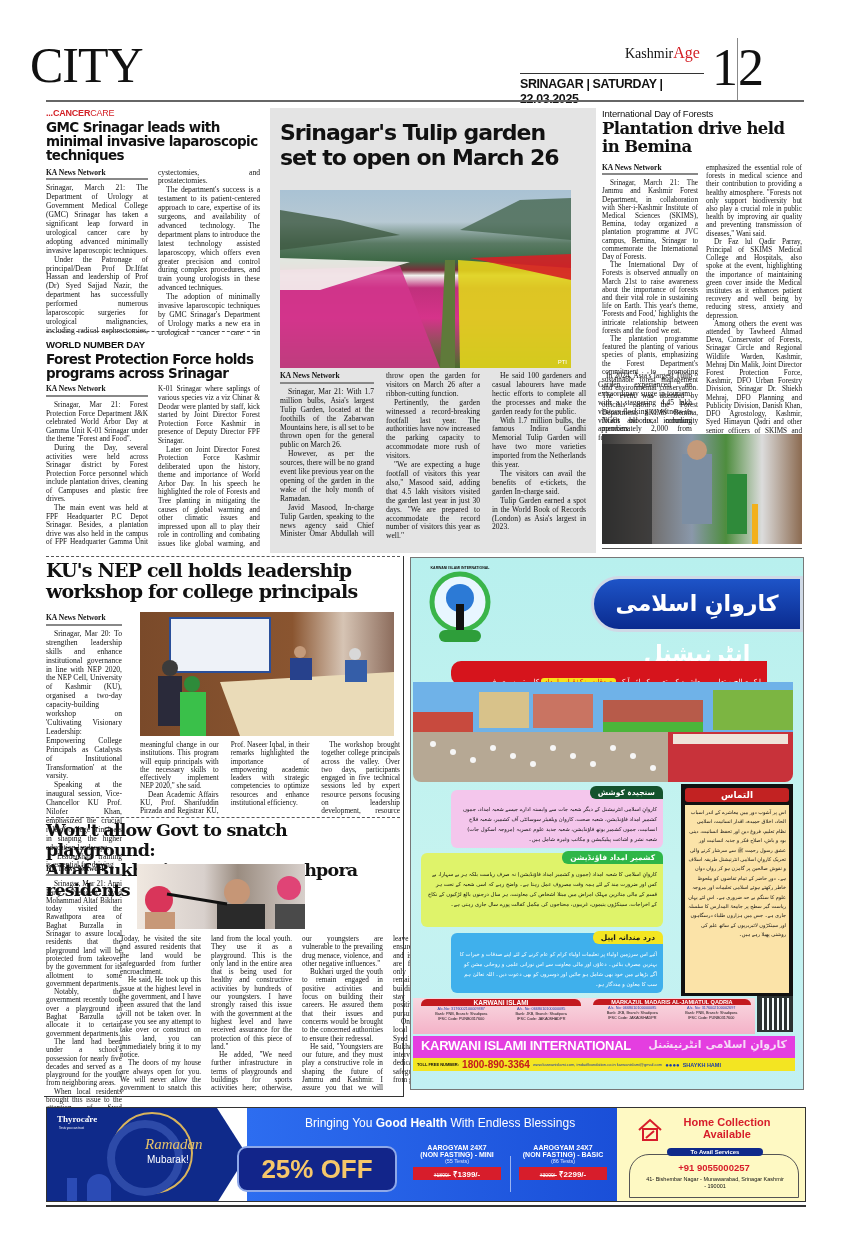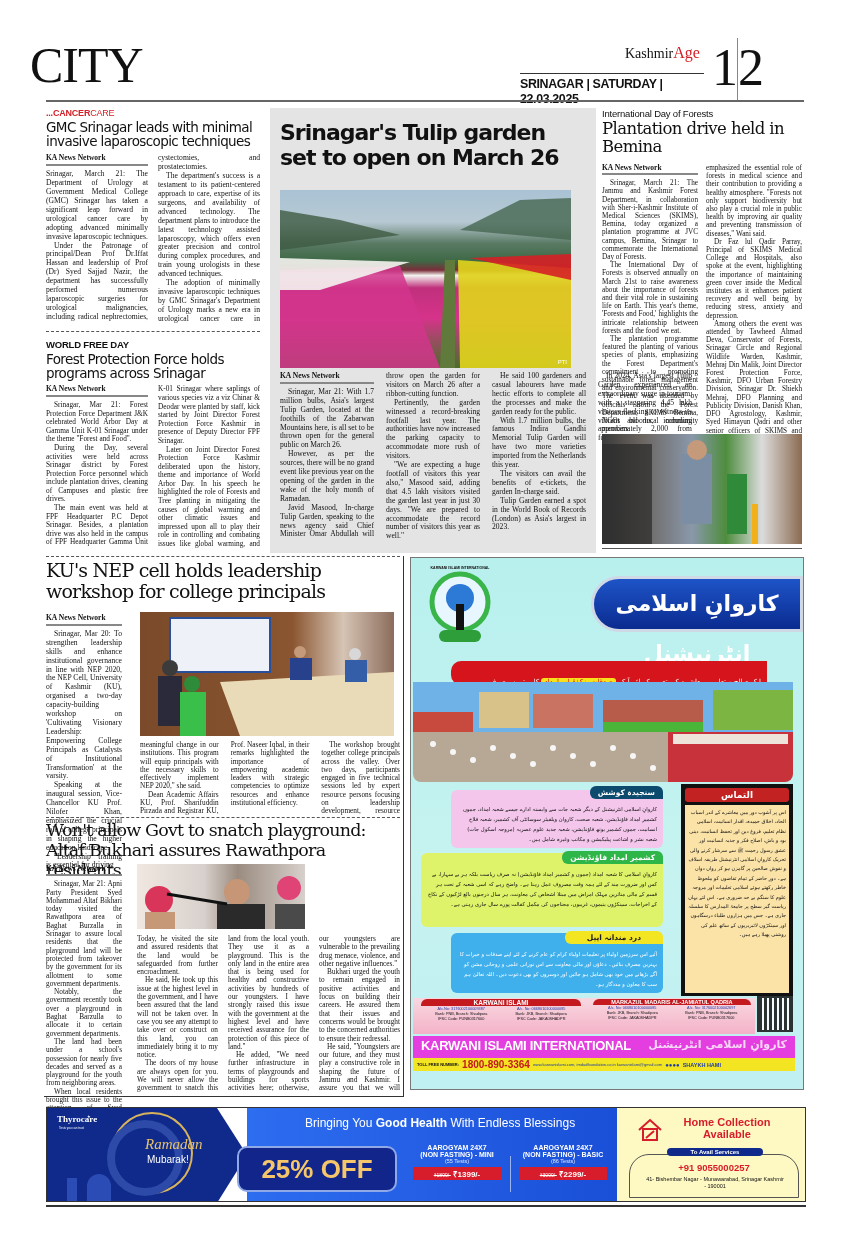--- a/index.html
+++ b/index.html
@@ -8,21 +8,21 @@
   
   #section-title { left: 30px; top: 40px; font-family: "Liberation Serif", serif; font-size: 50px; line-height: 50px; letter-spacing: -1px; }
   #brand { left: 625px; top: 44px; font-family: "Liberation Serif", serif; font-size: 14px; }
   #brand .red { color: #d32026; font-size: 16px; }
   #dateline { left: 520px; top: 73px; width: 200px; font-family: "Liberation Sans", sans-serif; font-size: 13.5px; font-weight: bold; letter-spacing: -0.4px; border-top: 1px solid #333; padding-top: 2px; transform: scaleX(0.92); transform-origin: left; }
   #page-no { left: 712px; top: 42px; font-family: "Liberation Serif", serif; font-size: 52px; line-height: 52px; }
   #mast-vline { left: 737px; top: 38px; width: 1px; height: 62px; background: #888; }
   #mast-rule { left: 46px; top: 100px; width: 758px; height: 2px; background: #666; }
 
   .kicker { font-family: "Liberation Sans", sans-serif; font-weight: bold; font-size: 9.5px; letter-spacing: -0.2px; }
-  .headline { font-family: "DejaVu Sans", sans-serif; font-weight: normal; letter-spacing: -0.6px; line-height: 1.05; }
+  .headline { font-family: "DejaVu Sans", sans-serif; font-weight: bold; letter-spacing: -0.6px; line-height: 1.05; }
   .byline { font-family: "Liberation Serif", serif; font-weight: bold; font-size: 7.5px; border-bottom: 2px solid #888; padding-bottom: 1px; }
   .body { font-family: "Liberation Serif", serif; font-size: 7.6px; line-height: 8.9px; text-align: justify; hyphens: auto; }
   .body p { text-indent: 8px; }
   .body p:first-child { text-indent: 0; }
   .cols2 { column-count: 2; column-gap: 10px; }
   .cols3 { column-count: 3; column-gap: 10px; }
   .dotrule { border-top: 1px dashed #555; height: 0; }
 
   .photo { overflow: hidden; }
   .caption-credit { position: absolute; right: 4px; bottom: 3px; color: #fff; font-family: "Liberation Sans", sans-serif; font-size: 6px; }
@@ -61,21 +61,21 @@
       <p>Srinagar, March 21: The Department of Urology at Government Medical College (GMC) Srinagar has taken a significant leap forward in urological cancer care by adopting advanced minimally invasive laparoscopic techniques.</p>
       <p>Under the Patronage of principal/Dean Prof Dr.Iffat Hassan and leadership of Prof (Dr) Syed Sajjad Nazir, the department has successfully performed numerous laparoscopic surgeries for urological malignancies, including radical nephrectomies, cystectomies, and prostatectomies.</p>
       <p>The department's success is a testament to its patient-centered approach to care, expertise of its surgeons, and availability of advanced technology. The department plans to introduce the latest technology assisted laparoscopy, which offers even greater precision and control during complex procedures, and train young urologists in these advanced techniques.</p>
       <p>The adoption of minimally invasive laparoscopic techniques by GMC Srinagar's Department of Urology marks a new era in urological cancer care in Kashmir, offering patients a safer, faster, and more effective treatment option.</p>
     </div>
   </div>
 </div>
 <div class="abs dotrule" style="left:46px; top:331px; width:214px;"></div>
 
 <div class="abs" style="left:46px; top:339px; width:214px;">
-  <div class="kicker">WORLD FREE DAY</div>
+  <div class="kicker">WORLD NUMBER DAY</div>
   <div class="headline" style="font-size:13.5px; margin-top:2px;">Forest Protection Force holds programs across Srinagar</div>
   <div class="cols2 body" style="margin-top:5px; height:168px; font-size:7.3px; line-height:8.6px;">
     <div class="byline" style="margin-bottom:4px;">KA News Network</div>
     <p>Srinagar, Mar 21: Forest Protection Force Department J&amp;K celebrated World Arbor Day at Gamma Unit K-01 Srinagar under the theme "Forest and Food".</p>
     <p>During the Day, several activities were held across Srinagar district by Forest Protection Force personnel which include plantation drives, cleaning of Campuses and plastic free drives.</p>
     <p>The main event was held at FPF Headquarter P.C Depot Srinagar. Besides, a plantation drive was also held in the campus of FPF Headquarter Gamma Unit K-01 Srinagar where saplings of various species viz a viz Chinar &amp; Deodar were planted by staff, kick started by Joint Director Forest Protection Force Kashmir in presence of Deputy Director FPF Srinagar.</p>
     <p>Later on Joint Director Forest Protection Force Kashmir deliberated upon the history, theme and importance of World Arbor Day. In his speech he highlighted the role of Forests and Tree planting in mitigating the causes of global warming and other climatic issues and impressed upon all to play their role in controlling and combating issues like global warming, and ecological issues pertaining to Jammu and Kashmir.</p>
     <p>All the participants later on took part in the deanliness drive within the campus and the whole campus was cleared from all plastic and plastic based products and made plastic free.</p>
   </div>
 </div>
@@ -179,21 +179,21 @@
   <svg width="168" height="65">
     <circle cx="22" cy="36" r="14" fill="#d9355a"></circle>
     <rect x="8" y="48" width="30" height="17" fill="#c79878"></rect>
     <circle cx="100" cy="28" r="13" fill="#c69676"></circle>
     <rect x="80" y="40" width="48" height="25" fill="#2a2a2a"></rect>
     <circle cx="152" cy="24" r="12" fill="#e04476"></circle>
     <rect x="138" y="40" width="30" height="25" fill="#4a4a4a"></rect>
     <line x1="30" y1="30" x2="90" y2="40" stroke="#111" stroke-width="3"></line>
   </svg>
 </div>
-<div class="abs body" style="left:137px; top:935px; width:263px; height:160px; column-count:3; column-gap:10px; font-size:7.3px; line-height:8.3px;">
+<div class="abs body" style="left:120px; top:935px; width:263px; height:160px; column-count:3; column-gap:10px; font-size:7.3px; line-height:8.3px;">
   <p>Today, he visited the site and assured residents that the land would be safeguarded from further encroachment.</p>
   <p>He said, He took up this issue at the highest level in the government, and I have been assured that the land will not be taken over. In case you see any attempt to take over or construct on this land, you can immediately bring it to my notice.</p>
   <p>The doors of my house are always open for you. We will never allow the government to snatch this land from the local youth. They use it as a playground. This is the only land in the entire area that is being used for healthy and constructive activities by hundreds of our youngsters. I have strongly raised this issue with the government at the highest level and have received assurance for the protection of this piece of land."</p>
   <p>He added, "We need further infrastructure in terms of playgrounds and buildings for sports activities here; otherwise, our youngsters are vulnerable to the prevailing drug menace, violence, and other negative influences."</p>
   <p>Bukhari urged the youth to remain engaged in positive activities and focus on building their careers. He assured them that their issues and concerns would be brought to the concerned authorities to ensure their redressal.</p>
   <p>He said, "Youngsters are our future, and they must play a constructive role in shaping the future of Jammu and Kashmir. I assure you that we will leave no stone unturned to ensure that the problems and issues you are facing are fully addressed. My only request is that you remain dedicated to building your careers and stay actively involved in positive and constructive pursuits."</p>
   <p>On this occasion, the local residents applauded Syed Mohammad Altaf Bukhari for personal intervention and his dedicated efforts to safeguard the playground from government takeover.</p>
 </div>
 <div class="abs" style="left:44px; top:556px; width:360px; height:541px; border-right:1px solid #333; border-bottom:1px solid #333;"></div>
 
@@ -236,31 +236,31 @@
           <circle cx="200" cy="66" r="3"></circle>
           <circle cx="220" cy="74" r="3"></circle>
           <circle cx="240" cy="86" r="3"></circle>
       </g>
       <rect x="255" y="50" width="125" height="50" fill="#c8323a"></rect>
       <rect x="260" y="52" width="115" height="10" fill="#efe4da"></rect>
     </svg>
   </div>
 
   <div style="position:absolute; left:40px; top:232px; width:212px; height:58px; background:#f4c6ec; border-radius:6px;">
-    <div class="urdu" style="position:absolute; right:0; top:-4px; background:#0c4a6e; color:#fff; font-size:7.5px; font-weight:bold; padding:2px 8px; border-radius:6px 6px 0 6px;text-align:center;">سنجیدہ کوشش</div>
+    <div class="urdu" style="position:absolute; right:0; top:-4px; background:#14532d; color:#fff; font-size:7.5px; font-weight:bold; padding:2px 8px; border-radius:6px 6px 0 6px;text-align:center;">سنجیدہ کوشش</div>
     <div class="urdu" style="position:absolute; left:6px; right:6px; top:14px; font-size:5.3px; line-height:10px; overflow:hidden; height:42px;">کاروانِ اسلامی انٹرنیشنل کے دیگر شعبہ جات سے وابستہ ادارے جیسے شعبہ امداد، جموں کشمیر امداد فاؤنڈیشن، شعبہ صحت، کاروان ویلفیئر سوسائٹی آف کشمیر، شعبہ فلاح انسانیت، جموں کشمیر یوتھ فاؤنڈیشن، شعبہ جدید علوم عصریہ (مروجہ اسکول جات) شعبہ نشر و اشاعت پبلیکیشن و مکاتب وغیرہ شامل ہیں۔</div>
   </div>
 
   <div style="position:absolute; left:10px; top:295px; width:242px; height:74px; background:#dff36a; border-radius:6px;">
     <div class="urdu" style="position:absolute; right:0; top:-2px; background:#2eb648; color:#fff; font-size:7.5px; font-weight:bold; padding:2px 8px; border-radius:6px 6px 0 6px;">کشمیر امداد فاؤنڈیشن</div>
     <div class="urdu" style="position:absolute; left:6px; right:6px; top:16px; font-size:5.3px; line-height:10px; overflow:hidden; height:56px;">کاروانِ اسلامی کا شعبہ امداد (جموں و کشمیر امداد فاؤنڈیشن) نہ صرف ریاست بلکہ ہر بے سہارا، بے کس اور ضرورت مند کے لئے ہمہ وقت مصروف عمل رہتا ہے۔ واضح رہے کہ اسی شعبہ کے تحت ہر قسم کے مالی متاثرین مہلک امراض میں مبتلا اشخاص کی معاونت، ہر سال درجنوں بالغ لڑکیوں کے نکاح کے اخراجات، سینکڑوں یتیموں، غریبوں، محتاجوں کی مکمل کفالت پورے سال جاری رہتی ہے۔</div>
   </div>
 
   <div style="position:absolute; left:40px; top:375px; width:212px; height:60px; background:#3fb0ec; border-radius:6px;">
-    <div class="urdu" style="position:absolute; right:0; top:-2px; background:#f3e522; color:#1a1a1a; font-size:7.5px; font-weight:bold; padding:2px 22px; border-radius:6px 6px 0 6px;">درد مندانہ اپیل</div>
+    <div class="urdu" style="position:absolute; right:0; top:-2px; background:#f3e522; color:#1a1a1a; font-size:7.5px; font-weight:bold; padding:2px 8px; border-radius:6px 6px 0 6px;">درد مندانہ اپیل</div>
     <div class="urdu" style="position:absolute; left:6px; right:6px; top:16px; font-size:5.3px; line-height:10px; color:#fff; overflow:hidden; height:42px;">آئیے اس سرزمین اولیاء پر تعلیمات اولیاء کرام کو عام کرنے کے لئے اپنے صدقات و خیرات کا بہترین مصرف بنائیں۔ دعاؤں اور مالی معاونت سے اس نورانی علمی و روحانی مشن کو آگے بڑھانے میں خود بھی شامل ہو جائیں اور دوسروں کو بھی دعوت دیں۔ اللہ تعالیٰ ہم سب کا معاون و مددگار ہو۔</div>
   </div>
 
   <div style="position:absolute; left:270px; top:226px; width:112px; height:212px; background:#111; padding:4px;">
     <div class="urdu" style="background:#c22222; color:#fff; text-align:center; font-size:9px; font-weight:bold; padding:2px; border-radius:3px;">التماس</div>
     <div class="urdu" style="background:#fbe3a8; margin-top:3px; height:188px; padding:3px; font-size:5px; line-height:9.4px; overflow:hidden;">اس پر آشوب دور میں معاشرے کے اندر اسباب الحاد، اخلاق حمیدہ، اقدار انسانیت، اسلامی نظام تعلیم، فروغ دین اور تحفظ انسانیت، دینی بود و باش، اصلاح فکر و جذبہ انسانیت اور عشق رسول رحمت ﷺ سے سرشار کرنے والی تحریک کاروانِ اسلامی انٹرنیشنل طریقہ اسلاف و نقوش صالحین پر گامزن ہو کر رواں دواں ہے۔ دورِ حاضر کے تمام تقاضوں کو ملحوظ خاطر رکھتے ہوئے اسلامی تعلیمات اور مروجہ علوم کا سنگم بے حد ضروری ہے۔ اس لئے یہاں ریاست گیر سطح پر جامعۃ المدارس کا سلسلہ جاری ہے۔ جس میں ہزاروں طلباء درسگاہوں اور سینکڑوں لائبریریوں کے ساتھ علم کی روشنی پھیلا رہے ہیں۔</div>
   </div>
 
   <div style="position:absolute; left:2px; top:440px; width:342px; height:36px; background:linear-gradient(#f8d8e0,#f4b2c8);"></div>
   <div style="position:absolute; left:10px; top:441px; width:160px;">

